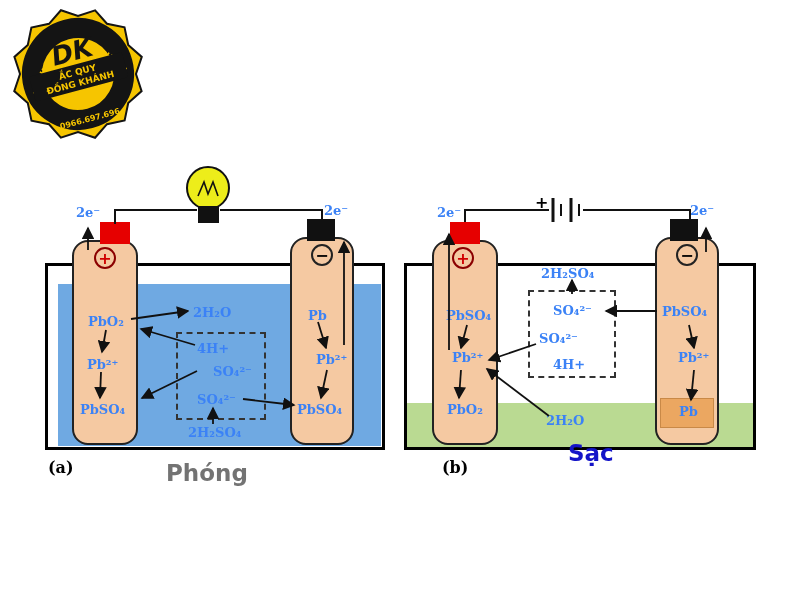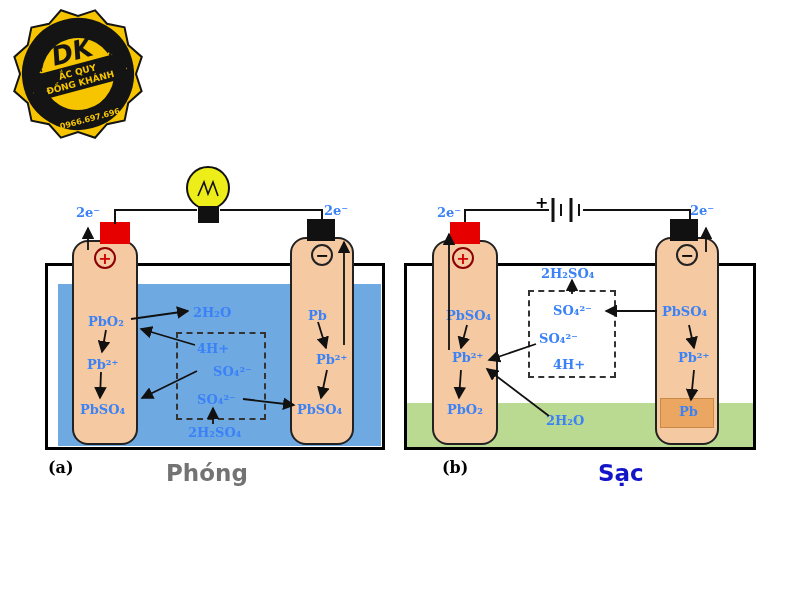--- a/index.html
+++ b/index.html
@@ -107,21 +107,21 @@
 
   <div class="chem" style="left:446px;top:308px;">PbSO₄</div>
   <div class="chem" style="left:452px;top:350px;">Pb²⁺</div>
   <div class="chem" style="left:447px;top:402px;">PbO₂</div>
 
   <div class="chem" style="left:662px;top:304px;">PbSO₄</div>
   <div class="chem" style="left:678px;top:350px;">Pb²⁺</div>
   <div class="chem" style="left:679px;top:404px;">Pb</div>
 
   <div class="panel-id" style="left:442px;top:458px;">(b)</div>
-  <div class="caption caption-b" style="left:568px;top:460px;margin-left:30px;">Sạc</div>
+  <div class="caption caption-b" style="left:568px;top:440px;">Sạc</div>
 
   <svg class="overlay" width="800" height="600">
     <defs>
       <marker id="ah" viewBox="0 0 8 8" refX="7" refY="4" markerWidth="7" markerHeight="7" orient="auto-start-reverse">
         <path d="M0,0 L8,4 L0,8 z" fill="#111"></path>
       </marker>
     </defs>
 
     <g stroke="#111" stroke-width="2" fill="none">
       <path d="M115,224 V210 H197"></path>

